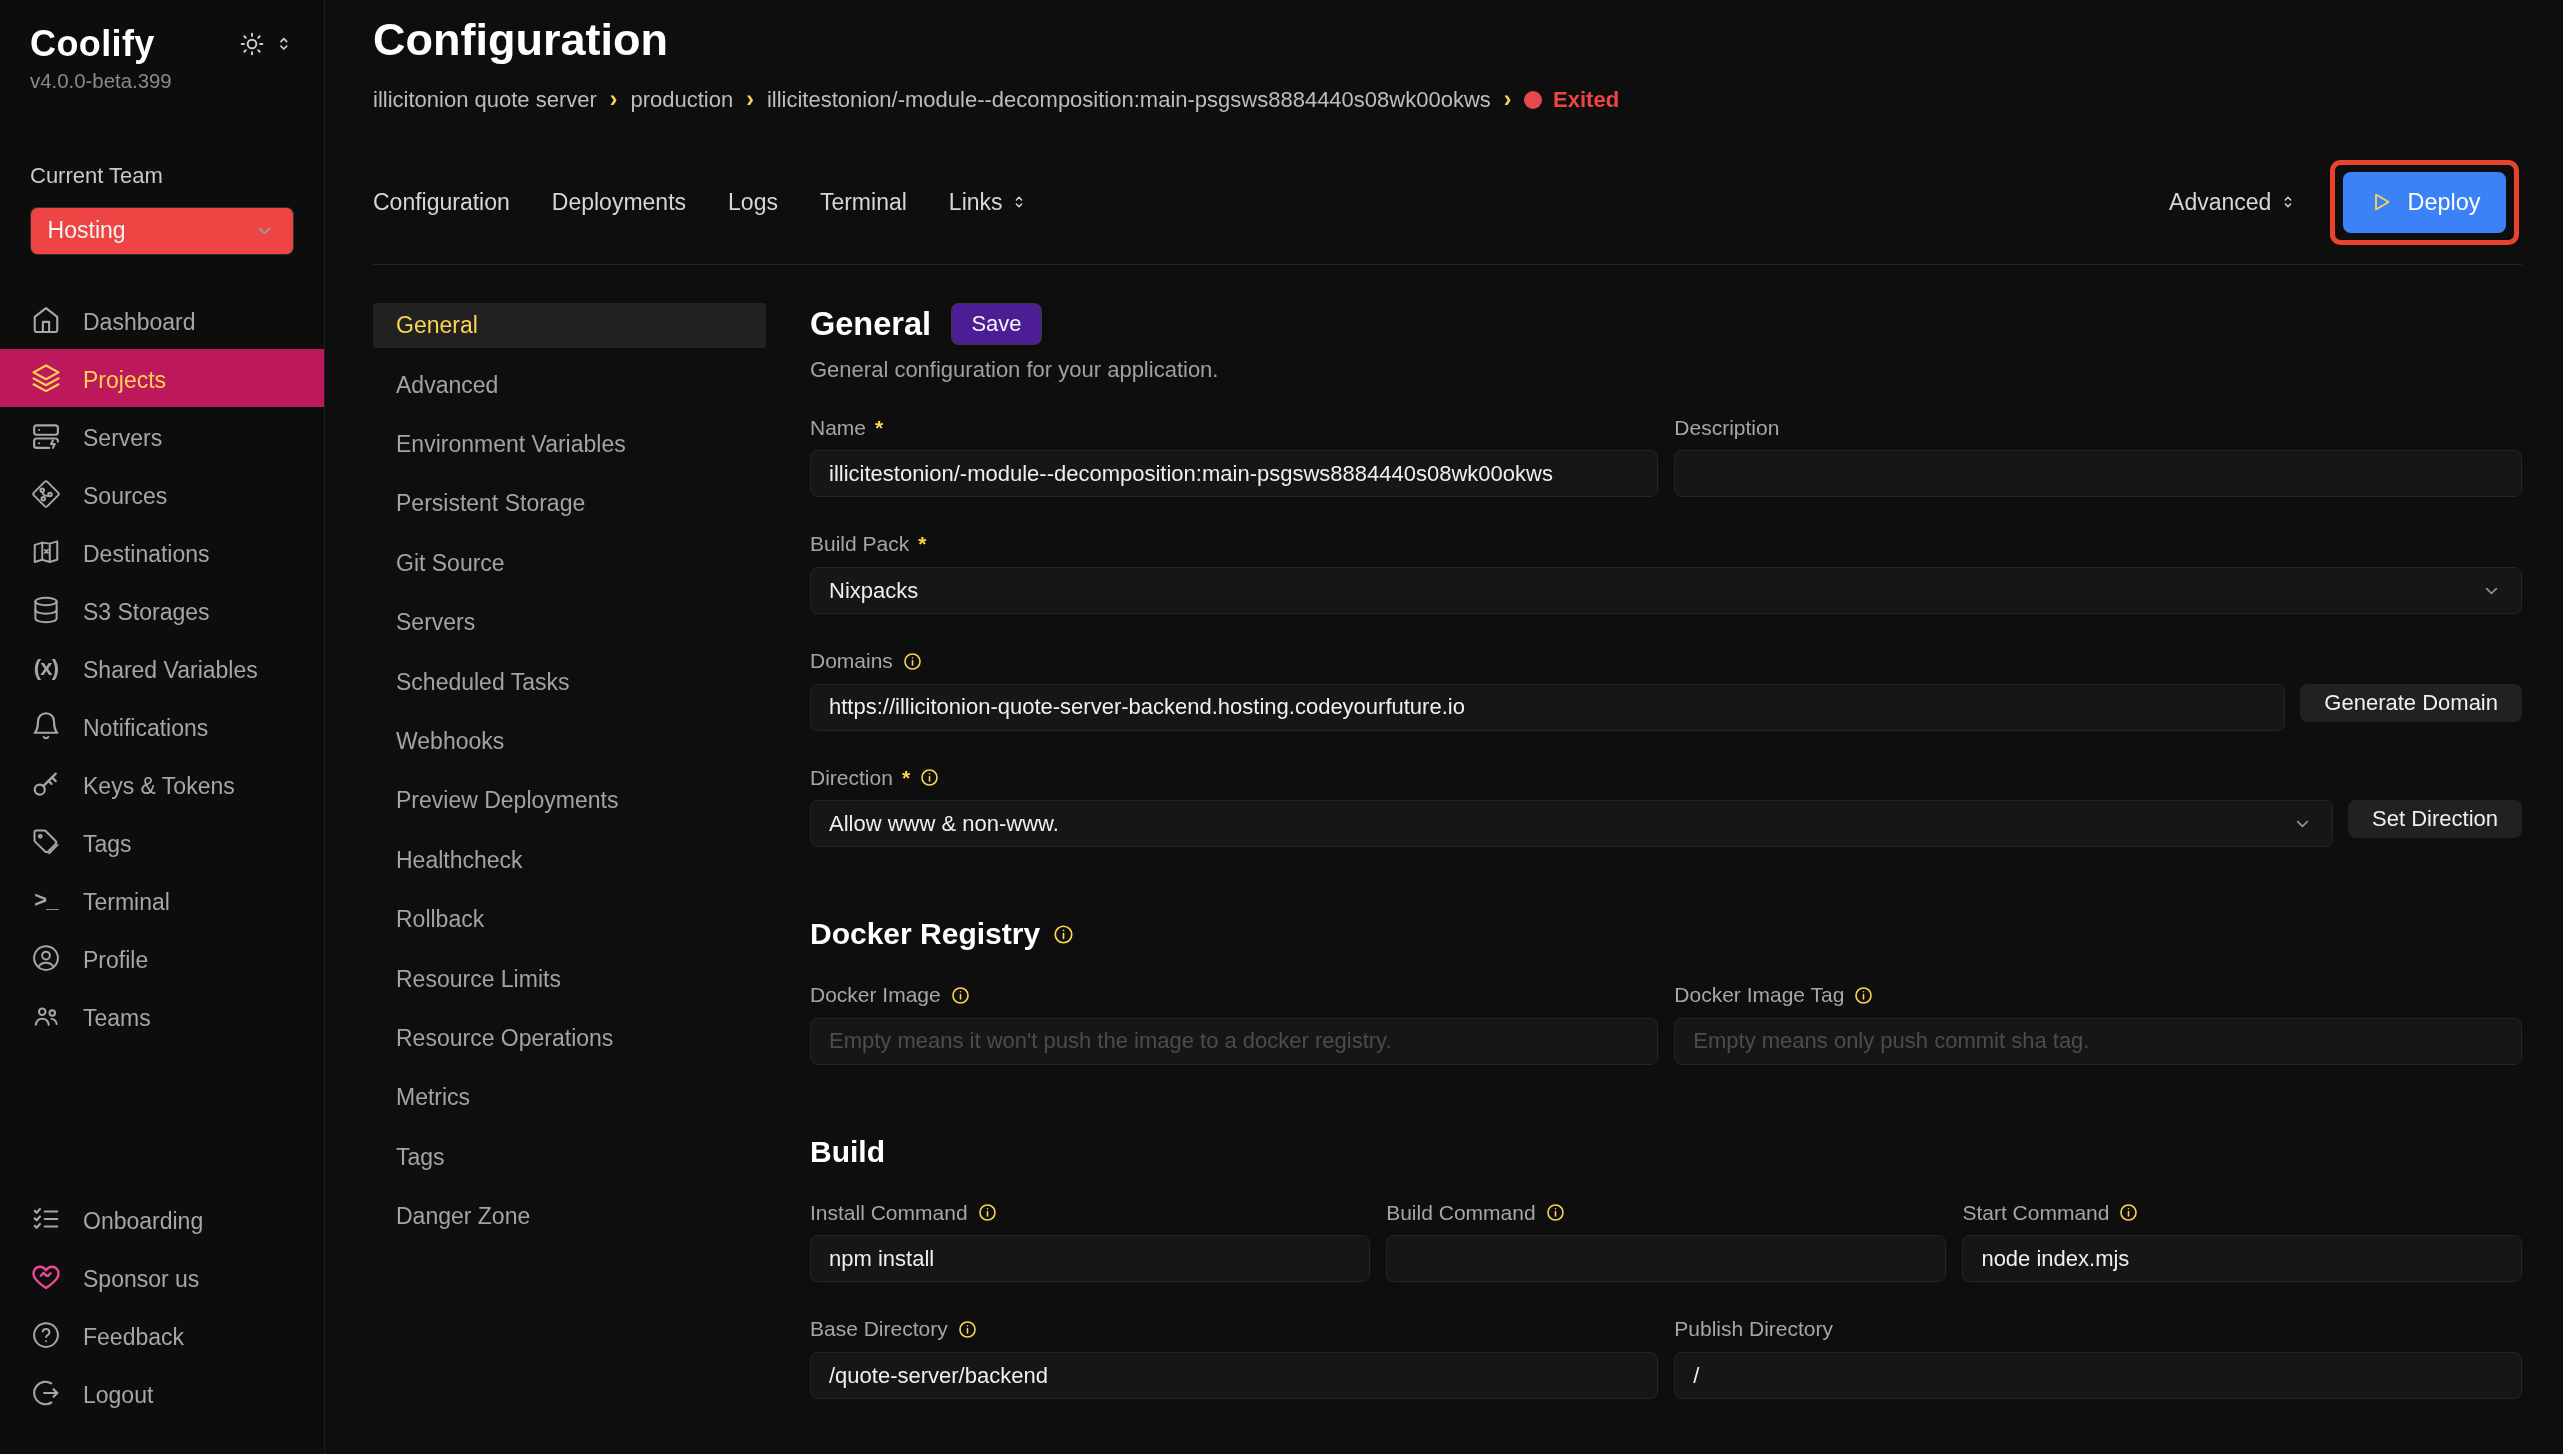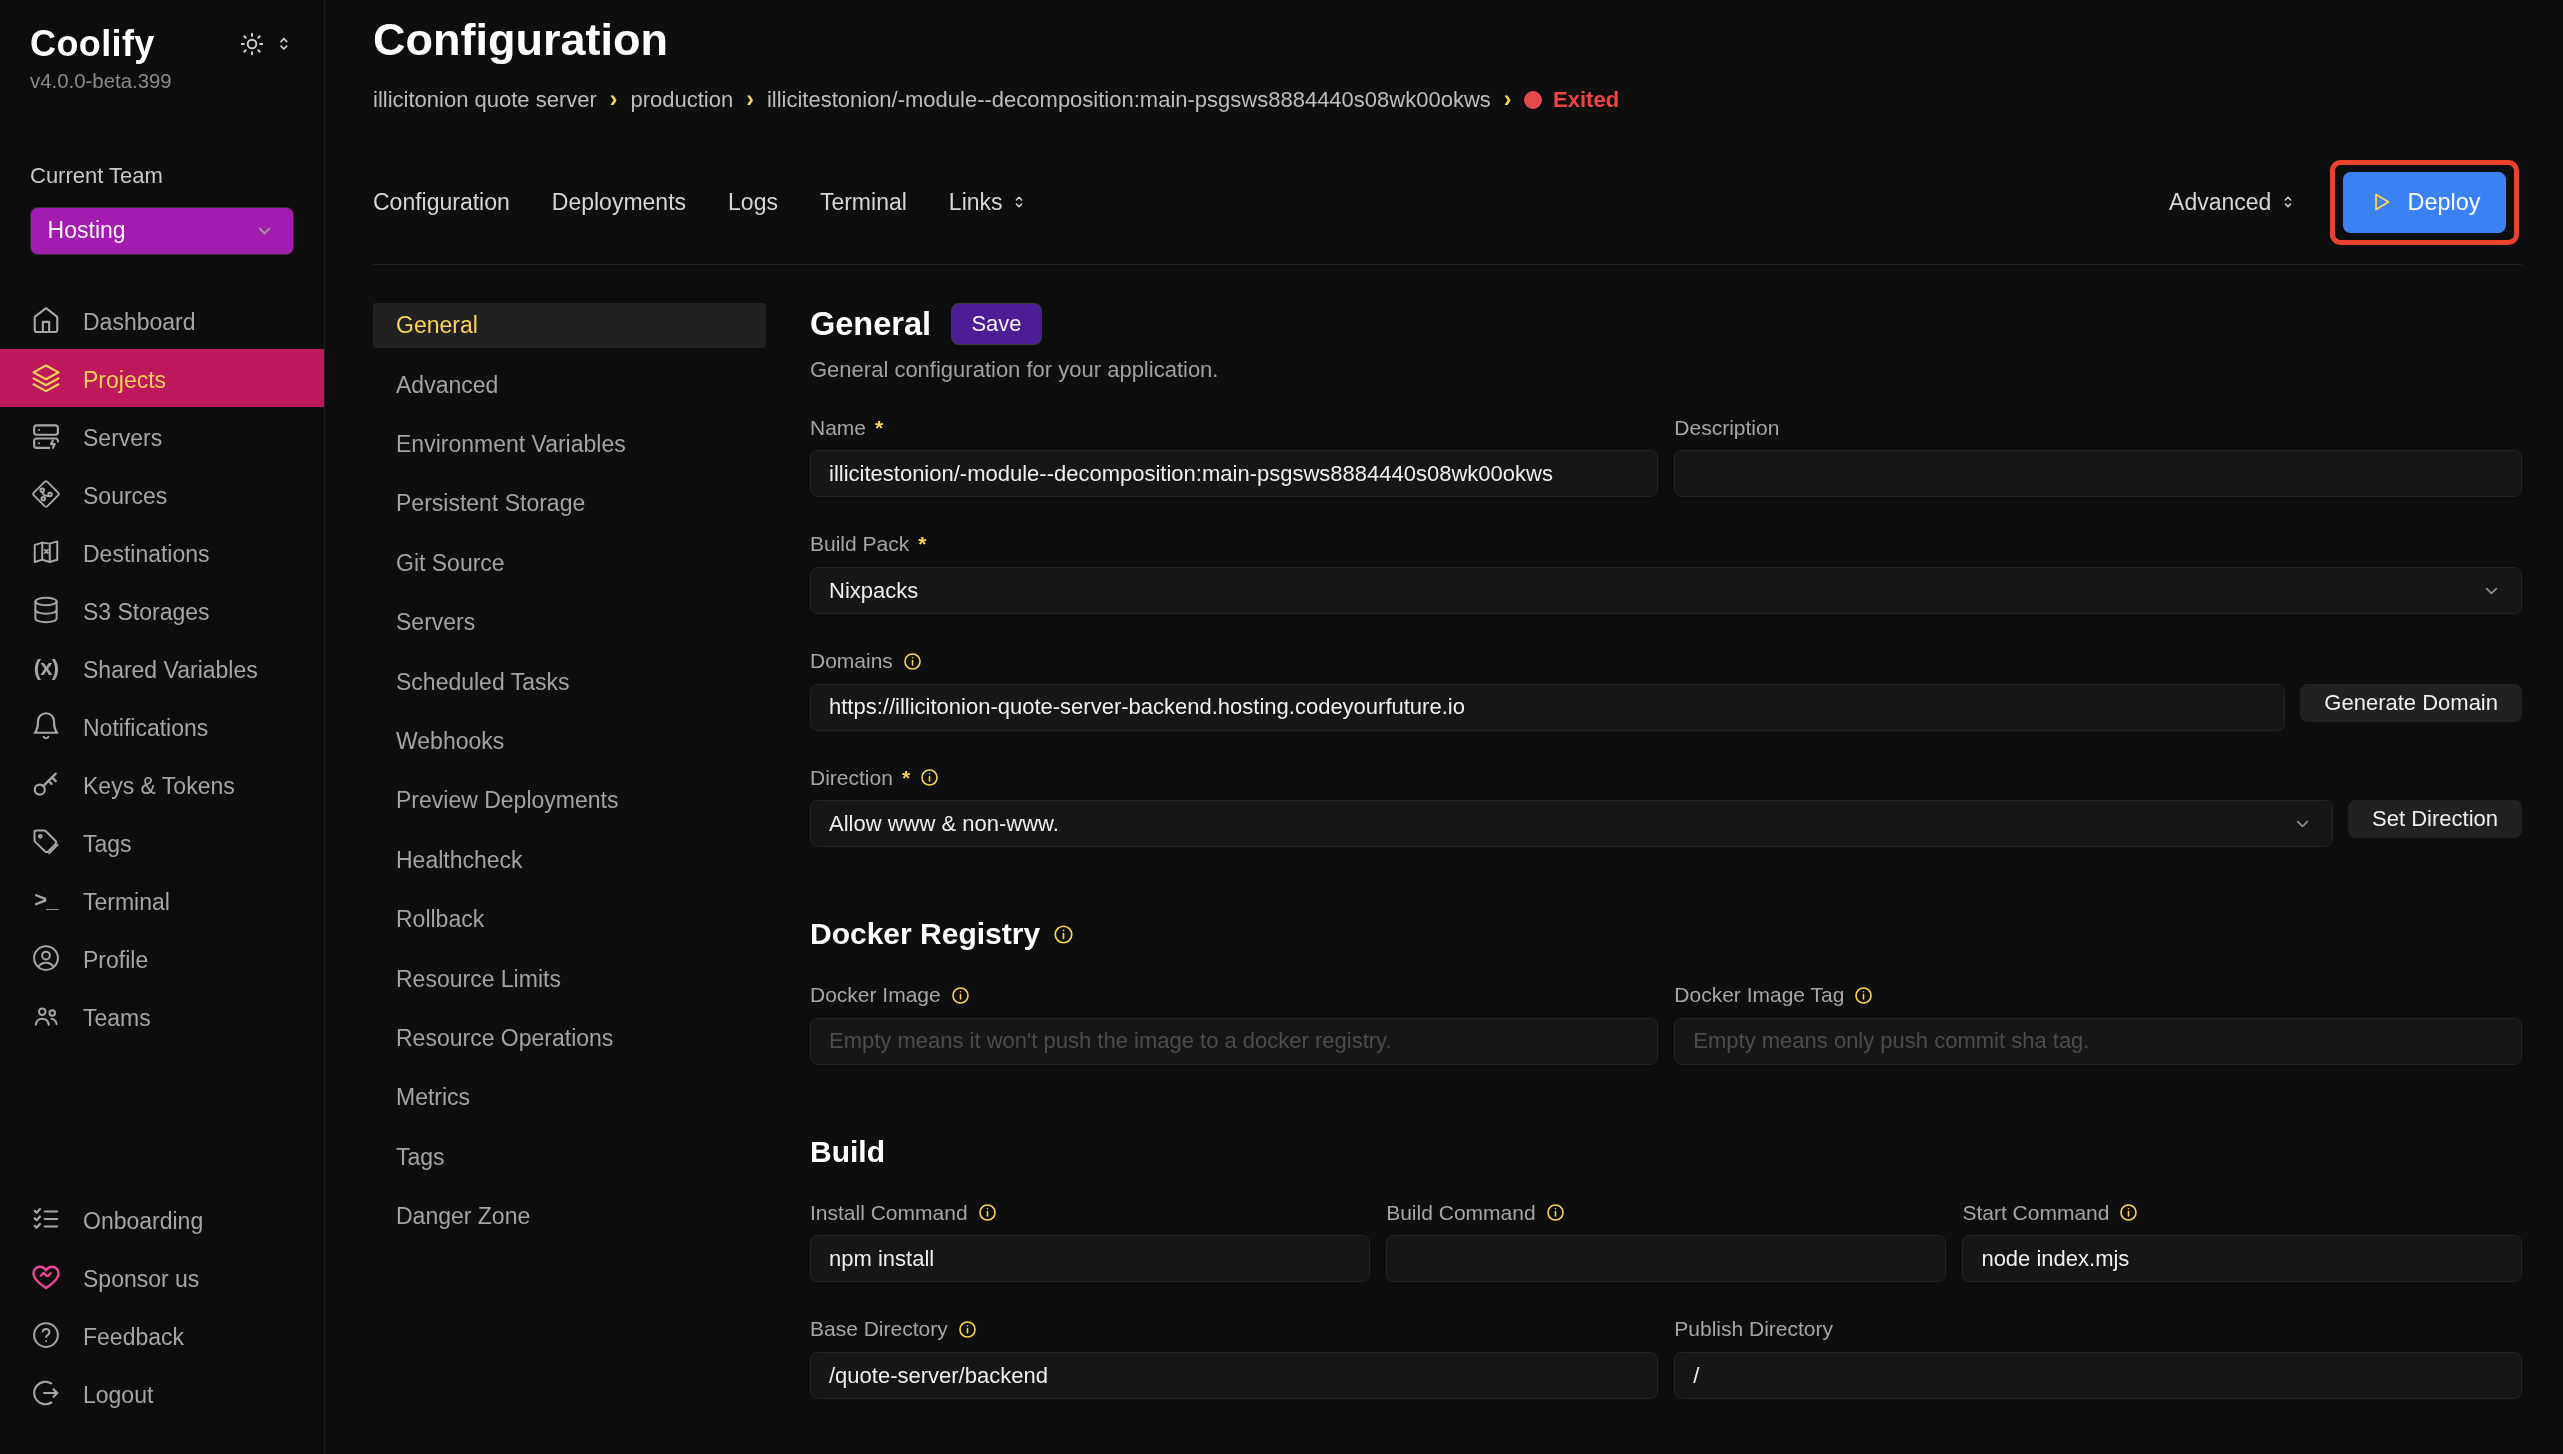--- a/index.html
+++ b/index.html
@@ -7,21 +7,21 @@
   .app { display:flex; width:2563px; height:1455px; background:#0e0e0e; }
 
   
   .sidebar { width:325px; flex:none; height:100%; background:#0d0d0d; border-right:1.5px solid #1d1d1d; display:flex; flex-direction:column; padding:23px 0 33px; }
   .side-pad { padding:0 30px; }
   .side-head { display:flex; justify-content:space-between; align-items:flex-start;gap:16px; }
   .logo { font-size:36px; font-weight:700; color:#ffffff; letter-spacing:0.4px; }
   .theme-controls { display:flex; align-items:center; gap:9px; color:#cfcfcf; margin-top:7.6px; }
   .version { margin-top:4.5px; font-size:20.4px; color:#8a8a8a; }
   .team-label { margin-top:70px; font-size:22px; color:#c9c9c9; }
-  .team-select { margin-top:18px; height:48px; background:#a21caf; border:1.5px solid #2e2e2e; border-radius:7.6px; display:flex; align-items:center; justify-content:space-between; padding:0 16.6px; font-size:23px; color:#f2f2f2; cursor:pointer; }
+  .team-select { margin-top:18px; height:48px; background:#ef4444; border:1.5px solid #2e2e2e; border-radius:7.6px; display:flex; align-items:center; justify-content:space-between; padding:0 16.6px; font-size:23px; color:#f2f2f2; cursor:pointer; }
   .team-select .chev { color:#9a9a9a; }
 
   .nav { list-style:none; margin-top:36px; }
   .nav li { display:flex; align-items:flex-end; gap:21px; padding:13px 30px; font-size:23px; color:#a6a6a6; cursor:pointer; }
   .nav li .ic { width:32px; height:32px; flex:none; display:flex; align-items:center; justify-content:center; }
   .nav li.active { background:#be185d; color:#fcd452; }
   .icon-text { font-size:22px; font-weight:600; letter-spacing:-0.8px; }
   .nav-bottom { margin-top:auto; }
   .pink { color:#ec4899; }
 

